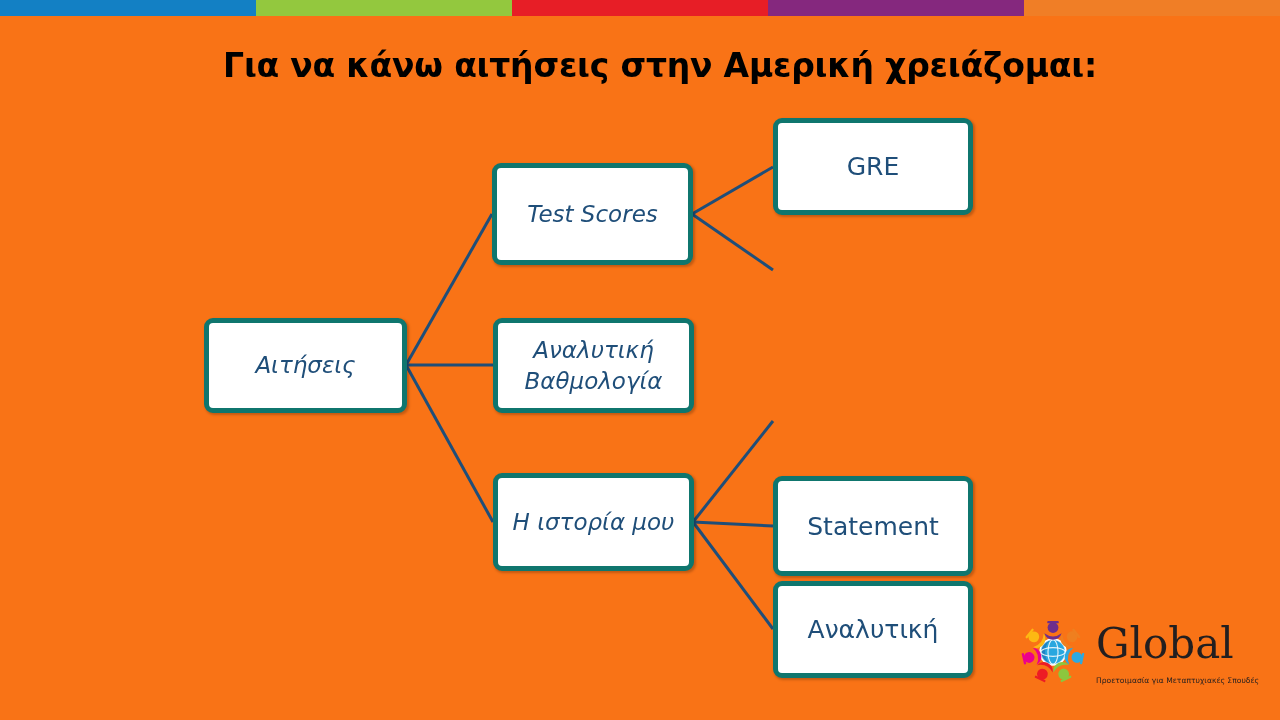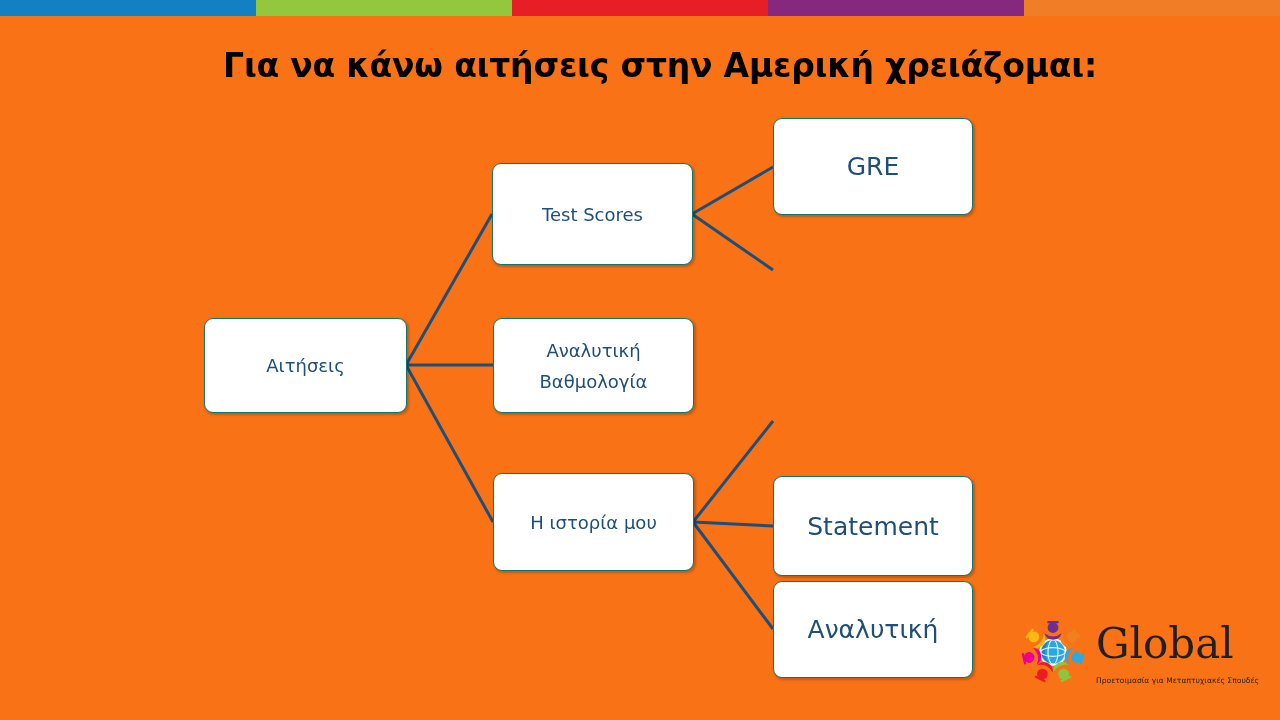--- a/index.html
+++ b/index.html
@@ -30,35 +30,35 @@
     white-space: nowrap;
   }
 
   
   .diagram { position: absolute; left: 0; top: 0; width: 1280px; height: 720px; }
   .connectors { position: absolute; left: 0; top: 0; }
 
   .node {
     position: absolute;
     background: #ffffff;
-    border: 1px solid #0f766e;
+    border: 5px solid #0f766e;
     border-radius: 9px;
     box-shadow: 1.5px 1.5px 2.5px rgba(0,0,0,0.22);
     display: flex;
     align-items: center;
     justify-content: center;
     text-align: center;
     color: #1F4E79;
     font-family: "DejaVu Sans", sans-serif;
     font-size: 25px;
     line-height: 31px;
     padding: 2px 6px;
     z-index: 2;
   }
-  .node.lvl1 { font-size: 18px; }
+  .node.lvl1 { font-size: 23px; font-style: italic; }
   .node.lvl2 { font-size: 25px; }
   .node .txt { display: block; width: 100%; }
 
   
   .logo { position: absolute; left: 1016px; top: 614px; width: 232px; height: 76px; }
   .logo-mark { position: absolute; left: 0; top: 2px; width: 74px; height: 72px; }
   .logo-text {
     position: absolute; left: 80px; top: 8px; width: 152px;
   }
   .logo-word {

